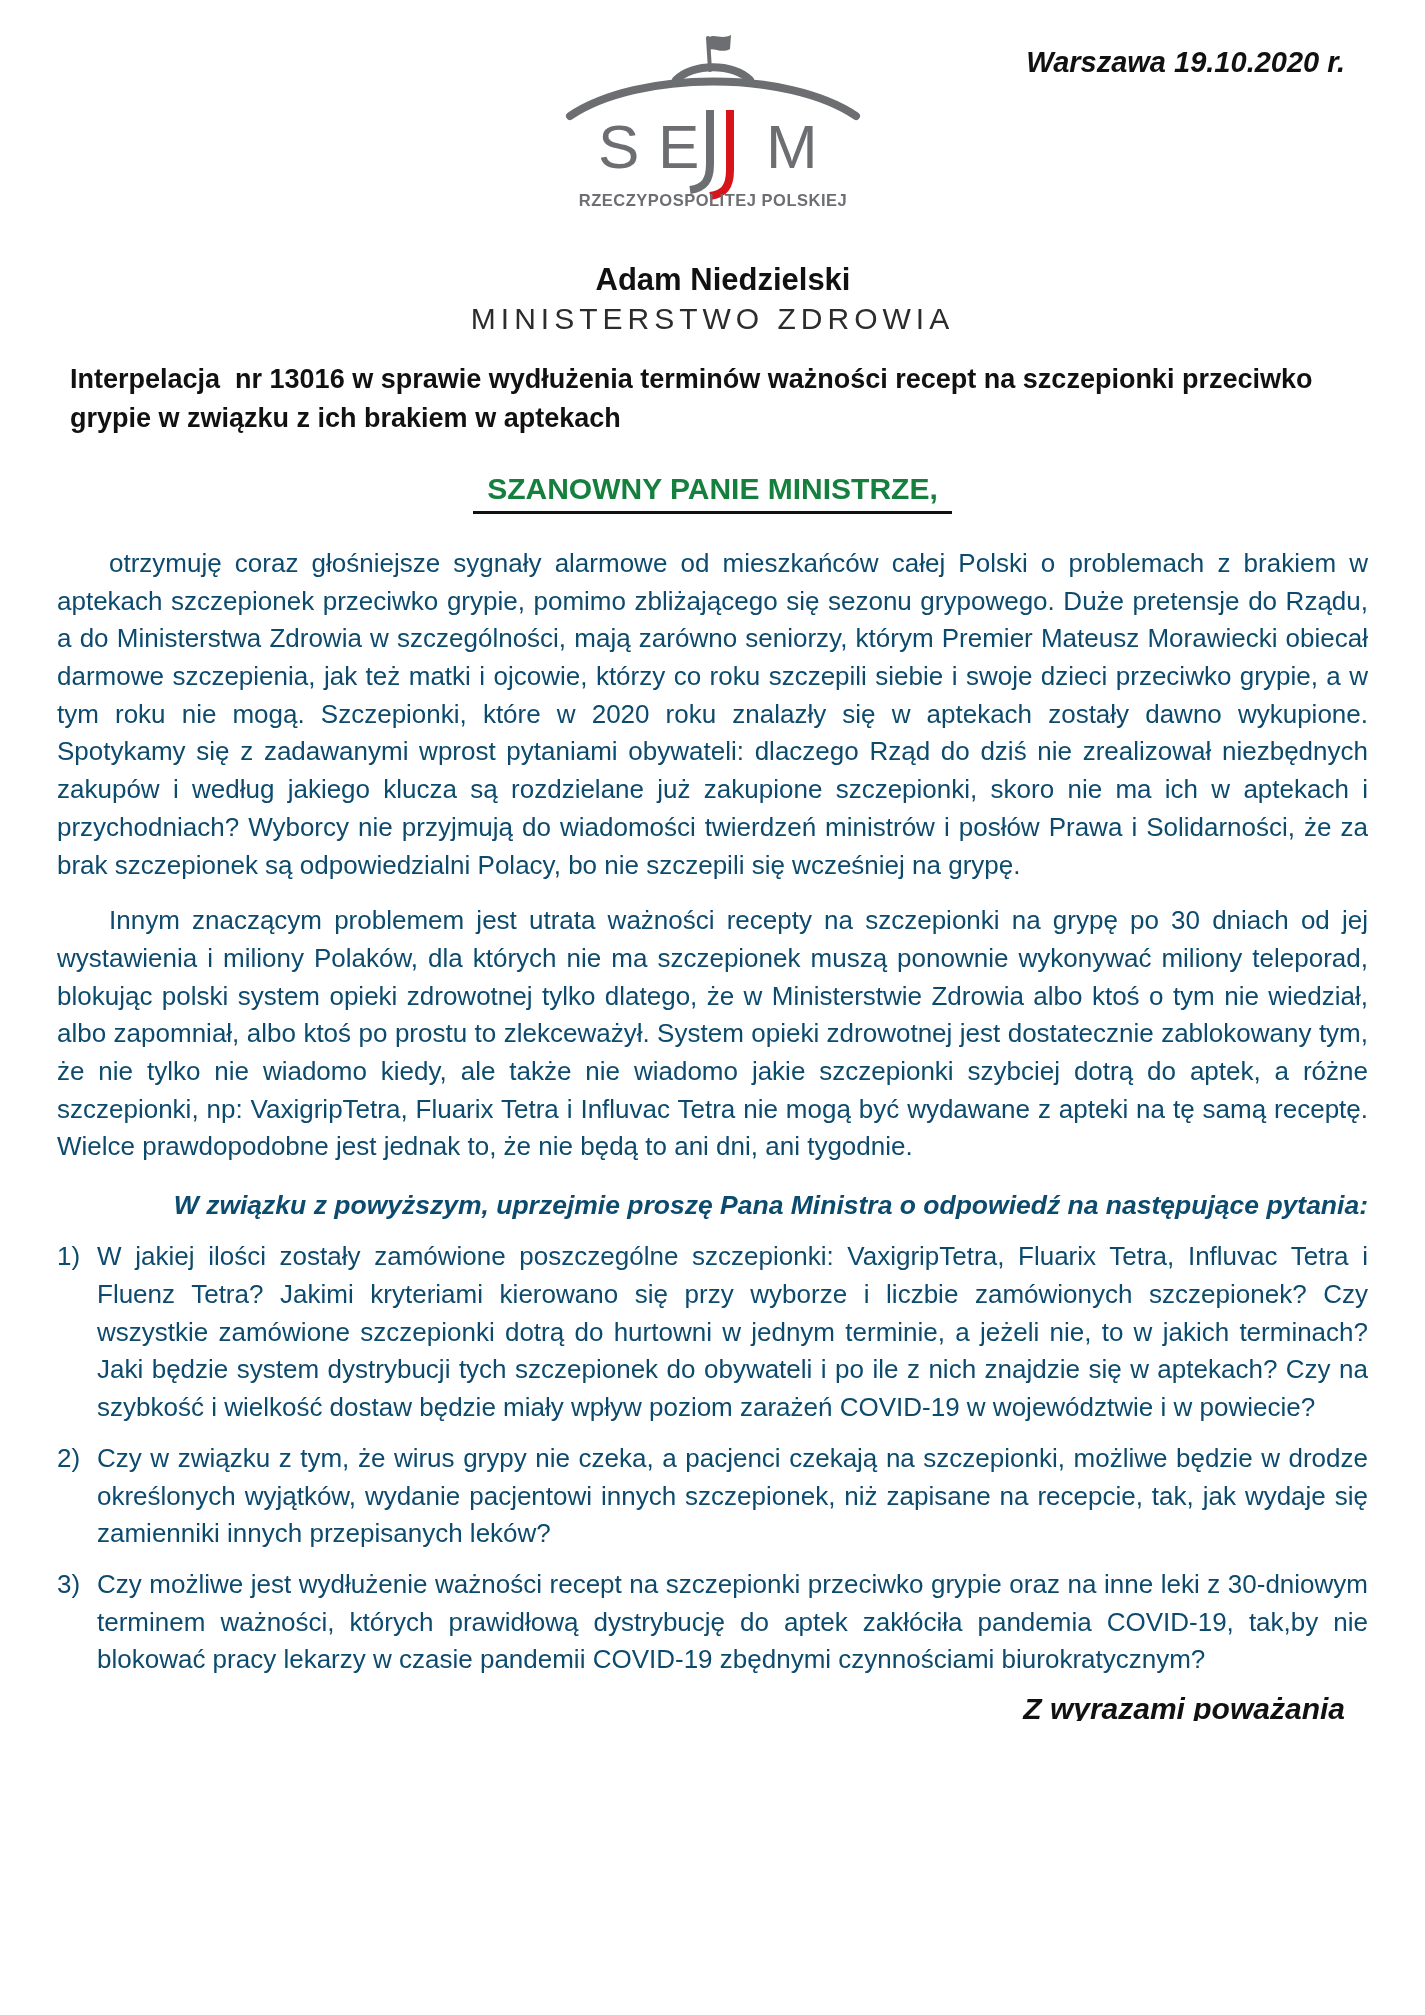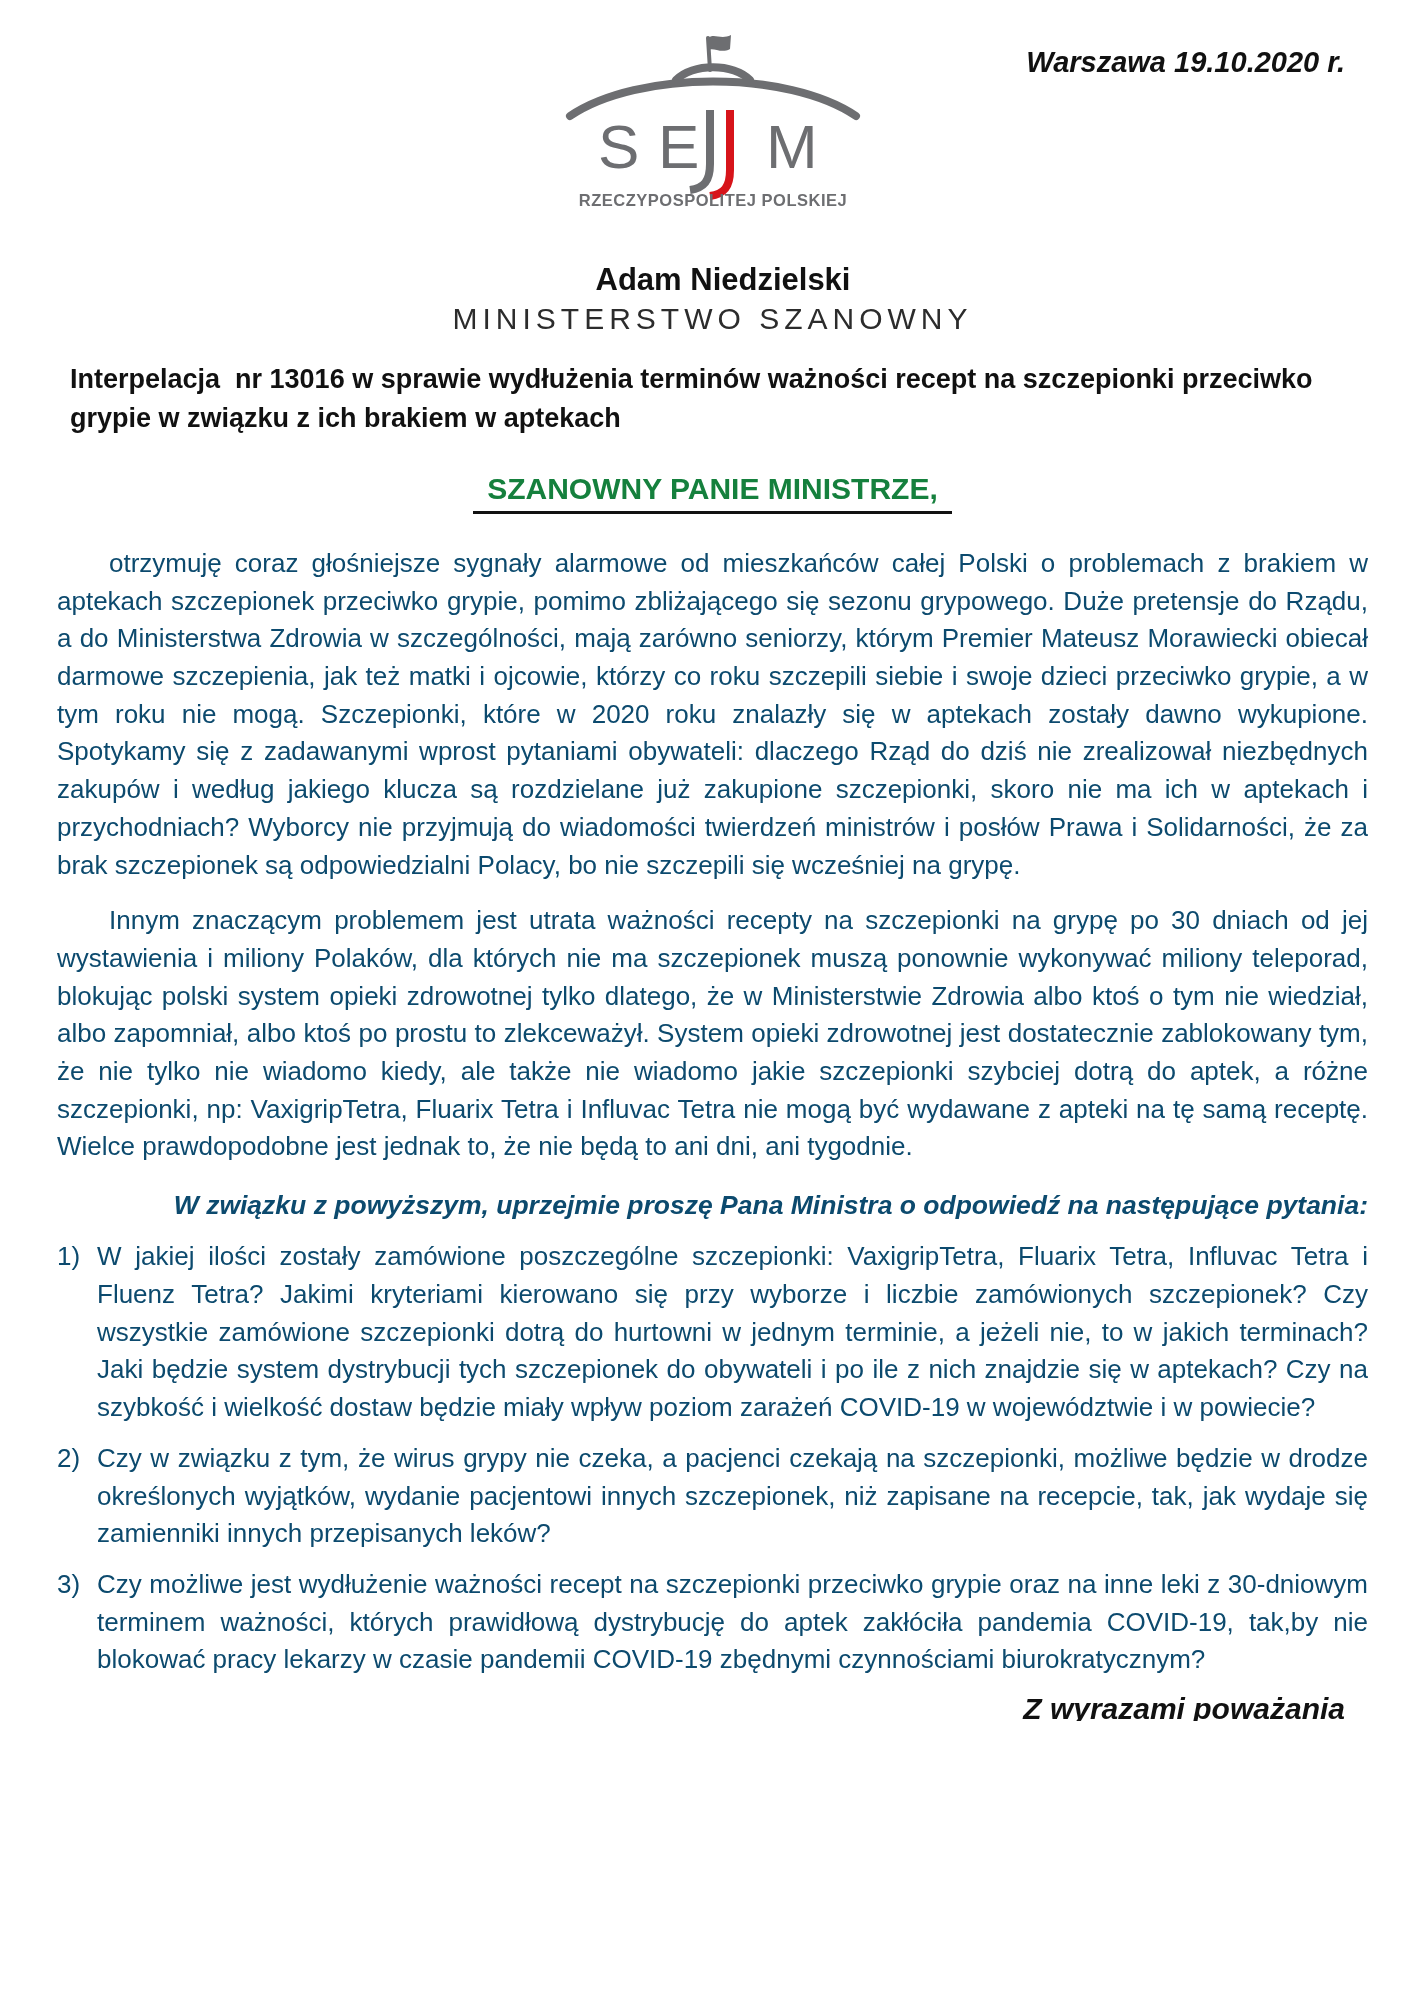--- a/index.html
+++ b/index.html
@@ -181,21 +181,21 @@
       <path d="M152,82 L152,136 C152,153 146,160 132,162" stroke="#6d6e71" stroke-width="8" fill="none"></path>
       <path d="M172,82 L172,142 C172,159 166,166 152,168" stroke="#d7141a" stroke-width="8" fill="none"></path>
       <text x="208" y="140" font-family="Liberation Sans, sans-serif" font-size="62" fill="#6d6e71">M</text>
 
       <text x="155" y="178" text-anchor="middle" font-family="Liberation Sans, sans-serif" font-size="16.5" font-weight="bold" letter-spacing="0.5" fill="#6d6e71">RZECZYPOSPOLITEJ POLSKIEJ</text>
     </svg>
   </div>
 
   <div class="addressee">
     <div class="name">Adam Niedzielski</div>
-    <div class="institution">MINISTERSTWO SZANOWNY</div>
+    <div class="institution">MINISTERSTWO ZDROWIA</div>
   </div>
 
   <div class="subject">Interpelacja  nr 13016 w sprawie wydłużenia terminów ważności recept na szczepionki przeciwko grypie w związku z ich brakiem w aptekach</div>
 
   <div class="salutation-row">
     <span class="salutation">SZANOWNY PANIE MINISTRZE,</span>
   </div>
 
   <div class="body-text">
     <p class="para">otrzymuję coraz głośniejsze sygnały alarmowe od mieszkańców całej Polski o problemach z brakiem w aptekach szczepionek przeciwko grypie, pomimo zbliżającego się sezonu grypowego. Duże pretensje do Rządu, a do Ministerstwa Zdrowia w szczególności, mają zarówno seniorzy, którym Premier Mateusz Morawiecki obiecał darmowe szczepienia, jak też matki i ojcowie, którzy co roku szczepili siebie i swoje dzieci przeciwko grypie, a w tym roku nie mogą. Szczepionki, które w 2020 roku znalazły się w aptekach zostały dawno wykupione. Spotykamy się z zadawanymi wprost pytaniami obywateli: dlaczego Rząd do dziś nie zrealizował niezbędnych zakupów i według jakiego klucza są rozdzielane już zakupione szczepionki, skoro nie ma ich w aptekach i przychodniach? Wyborcy nie przyjmują do wiadomości twierdzeń ministrów i posłów Prawa i Solidarności, że za brak szczepionek są odpowiedzialni Polacy, bo nie szczepili się wcześniej na grypę.</p>

